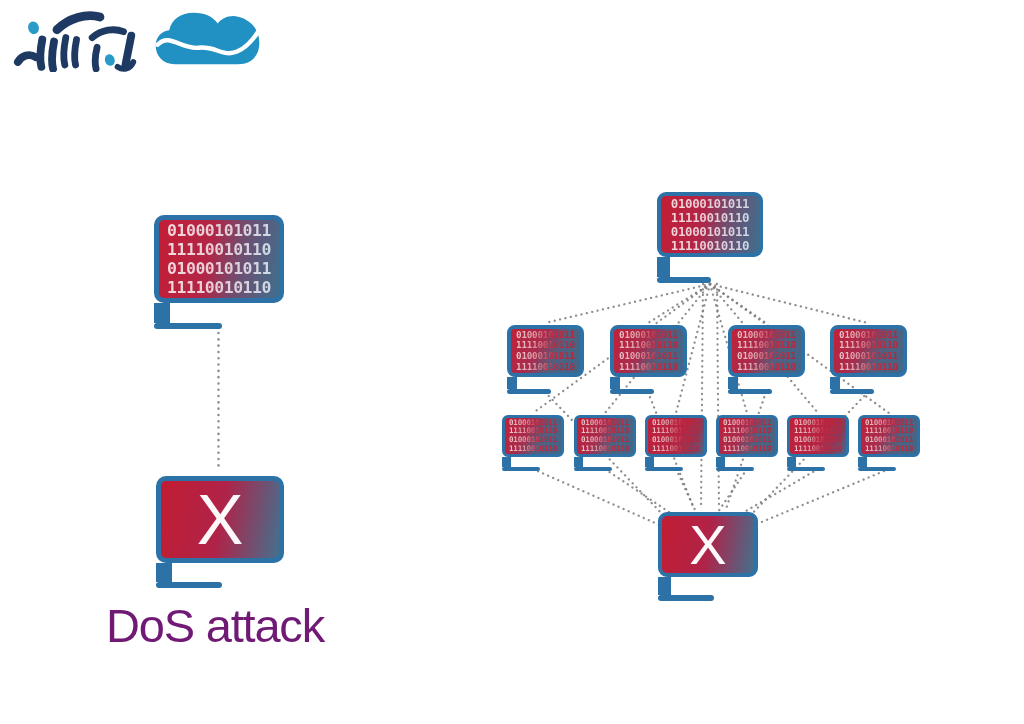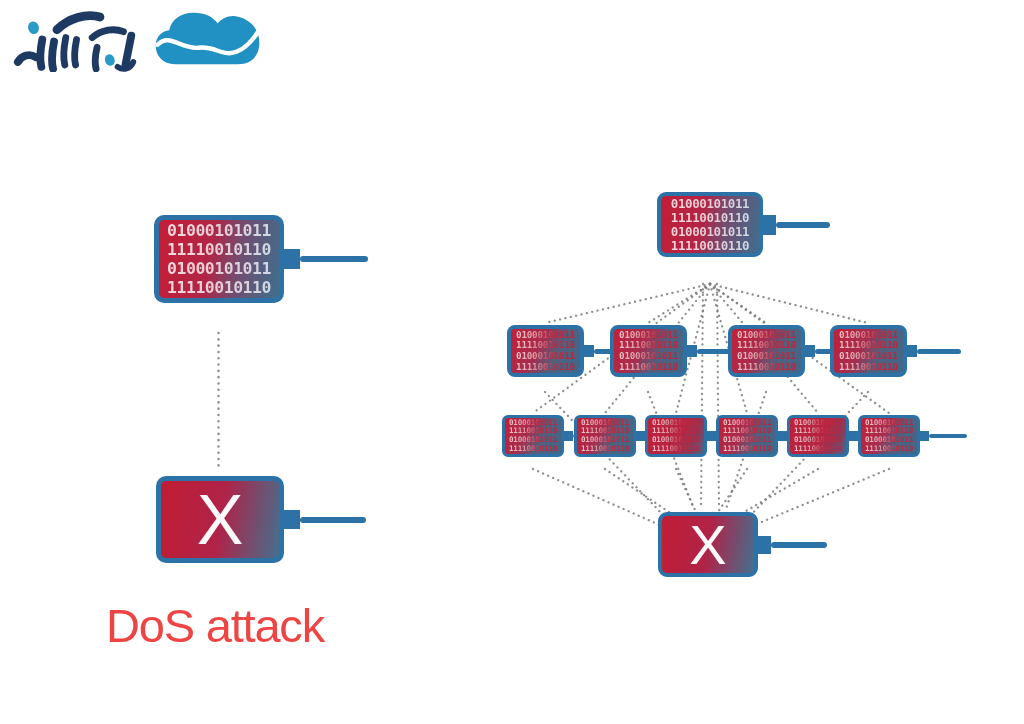--- a/index.html
+++ b/index.html
@@ -9,21 +9,21 @@
   }
   
   .logo{position:absolute;left:12px;top:8px;display:flex;align-items:flex-start;gap:8px;}
   .logo svg{display:block;}
   
   .links{position:absolute;left:0;top:0;width:1024px;height:724px;pointer-events:none;}
   .dotline{fill:none;stroke:#7a7a7a;stroke-width:2.3;stroke-linecap:round;
            stroke-dasharray:0.1 5.4;opacity:.85;}
   .dotline.dos{stroke-width:2.5;stroke-dasharray:0.1 6.2;}
   
-  .mon{position:absolute;display:flex;flex-direction:row;align-items:center;}
+  .mon{position:absolute;display:flex;flex-direction:column;}
   .frame{
     box-sizing:border-box;border-style:solid;border-color:#2d72a7;
     display:flex;flex-direction:column;align-items:center;justify-content:center;
     overflow:hidden;
   }
   .neck,.base{background:#2d72a7;}
   .base{border-radius:3px;}
   
   .f-big {width:130px;height:88px;border-width:5px;border-radius:10px;}
   .f-vicL{width:128px;height:87px;border-width:5px;border-radius:10px;}
@@ -57,21 +57,21 @@
     .b-mid div,.b-bot div{
       background-image:linear-gradient(118deg,#f0d9dc 0%,#dfa4ad 32%,#c2293e 60%,#b5233a 100%);
       -webkit-background-clip:text;background-clip:text;color:transparent;
     }
   }
   
   .xmark{color:#fdf8f9;font-family:"Liberation Sans",sans-serif;font-weight:400;line-height:1;}
   .x-big{font-size:70px;} .x-sm{font-size:56px;}
   
   .caption{
-    position:absolute;text-align:center;color:#ef4444;font-weight:300;
+    position:absolute;text-align:center;color:#701a75;font-weight:300;
     font-size:47px;line-height:1;letter-spacing:-1.2px;
   }
 </style>
 </head>
 <body>
 
 <div class="canvas">
 
   <header class="logo">
     <svg width="132" height="64" viewBox="0 0 135 65" role="img" aria-label="ابرآراز">

